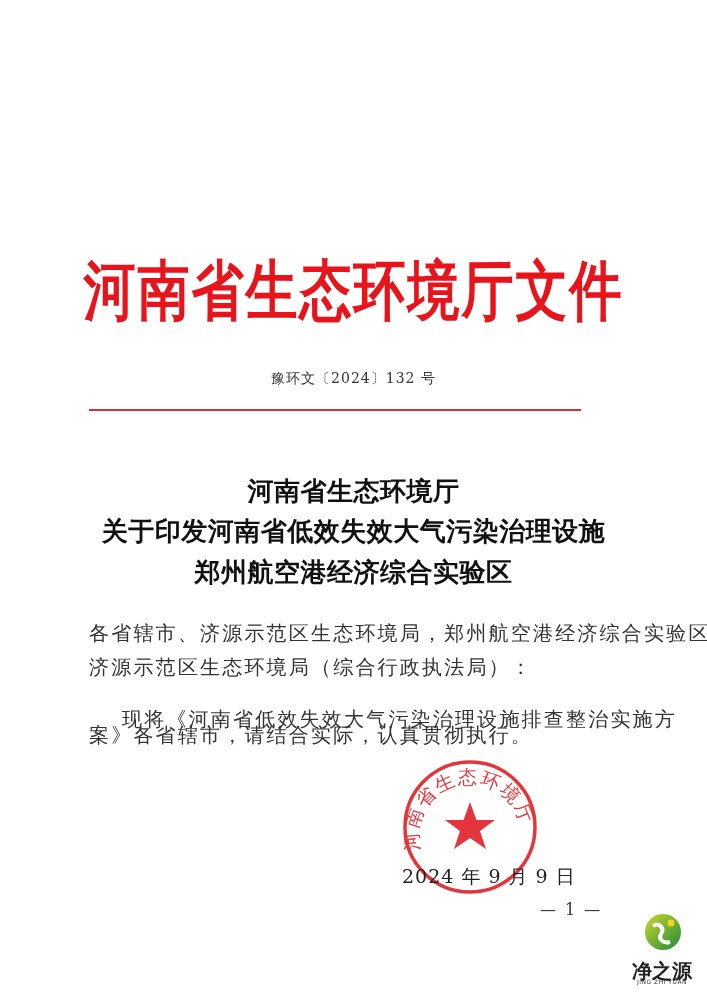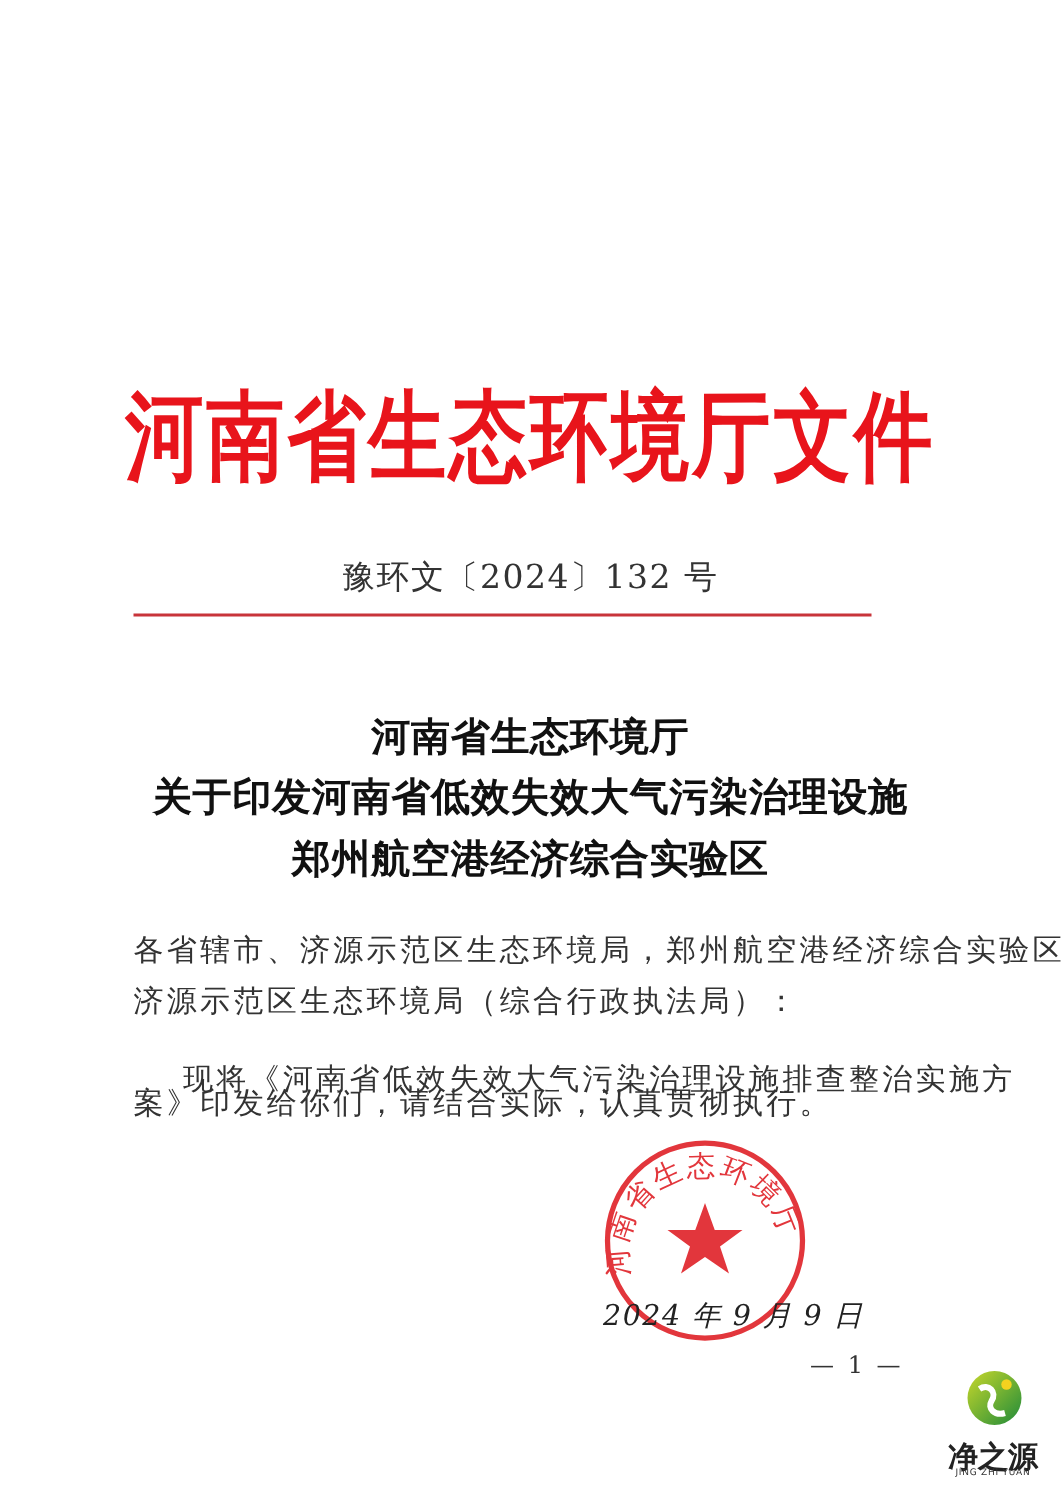--- a/index.html
+++ b/index.html
@@ -6,56 +6,56 @@
   body { width: 707px; height: 1000px; position: relative; overflow: hidden; font-family: "DejaVu Serif", "Liberation Serif", serif; color: #1a1a1a; }
   .abs { position: absolute; }
   .red-header {
     left: 0; width: 707px; top: 248px; text-align: center;
     font-family: "DejaVu Sans", "Liberation Sans", sans-serif;
     font-weight: bold; font-size: 52px; color: #e8141b; letter-spacing: 2px;
     transform: scaleY(1.25); transform-origin: top center;
   }
   .doc-number {
     left: 0; width: 707px; top: 370px; text-align: center;
-    font-size: 22px; color: #333; letter-spacing: 1px;
+    font-size: 14px; color: #333; letter-spacing: 1px;
   }
   .red-line { left: 89px; top: 409px; width: 492px; height: 2px; background: #c8343a; }
   .title-line {
     left: 0; width: 707px; text-align: center; font-weight: bold;
     font-size: 26px; color: #111; letter-spacing: 0.5px;
   }
   .t1 { top: 474px; }
   .t2 { top: 514px; text-align: center; }
   .t3 { top: 555px; }
   .body-line { left: 89px; font-size: 20px; color: #333; letter-spacing: 2.2px; white-space: nowrap; }
   .b1 { top: 620px; }
   .b2 { top: 654px; }
   .b3 { top: 706px; left: 122px; }
   .b4 { top: 722px; }
-  .date { left: 402px; top: 864px; font-size: 19px; color: #222; letter-spacing: 1px; z-index: 2; font-style: italic; }
+  .date { left: 402px; top: 864px; font-size: 19px; color: #222; letter-spacing: 1px; z-index: 2; }
   .page-num { left: 540px; top: 900px; font-size: 16px; color: #333; letter-spacing: 2px; }
   .stamp { left: 401px; top: 758px; width: 138px; height: 138px; z-index: 1; opacity: 0.92; }
   .logo-text { left: 625px; top: 958px; width: 74px; text-align: center; font-family: "DejaVu Sans", sans-serif; font-weight: bold; font-size: 20px; color: #222; }
   .logo-sub { left: 625px; top: 978px; width: 74px; text-align: center; font-family: "DejaVu Sans", sans-serif; font-size: 6px; color: #333; letter-spacing: 0.5px; }
 </style>
 </head>
 <body>
 
 <div class="abs red-header">河南省生态环境厅文件</div>
 <div class="abs doc-number">豫环文〔2024〕132 号</div>
 <div class="abs red-line"></div>
 
 <div class="abs title-line t1">河南省生态环境厅</div>
 <div class="abs title-line t2">关于印发河南省低效失效大气污染治理设施</div>
 <div class="abs title-line t3">郑州航空港经济综合实验区</div>
 
 <div class="abs body-line b1">各省辖市、济源示范区生态环境局，郑州航空港经济综合实验区</div>
 <div class="abs body-line b2">济源示范区生态环境局（综合行政执法局）：</div>
 <div class="abs body-line b3">现将《河南省低效失效大气污染治理设施排查整治实施方</div>
-<div class="abs body-line b4">案》印发给你们，请结合实际，认真贯彻执行。</div>
+<div class="abs body-line b4">案》各省辖市，请结合实际，认真贯彻执行。</div>
 
 <svg class="abs stamp" viewBox="0 0 138 138">
   <circle cx="69" cy="69" r="65" fill="none" stroke="#e0262c" stroke-width="3.5"></circle>
   <defs>
     <path id="stampArc" d="M 22 100 A 52 52 0 1 1 116 100"></path>
   </defs>
   <text font-size="19" fill="#e0262c" font-family="DejaVu Sans, sans-serif" letter-spacing="2">
     <textPath href="#stampArc" startOffset="4%">河南省生态环境厅</textPath>
   </text>
   <polygon fill="#e0262c" points="69,44 75.5,62 94,62 79,73 85,91 69,80 53,91 59,73 44,62 62.5,62"></polygon>

